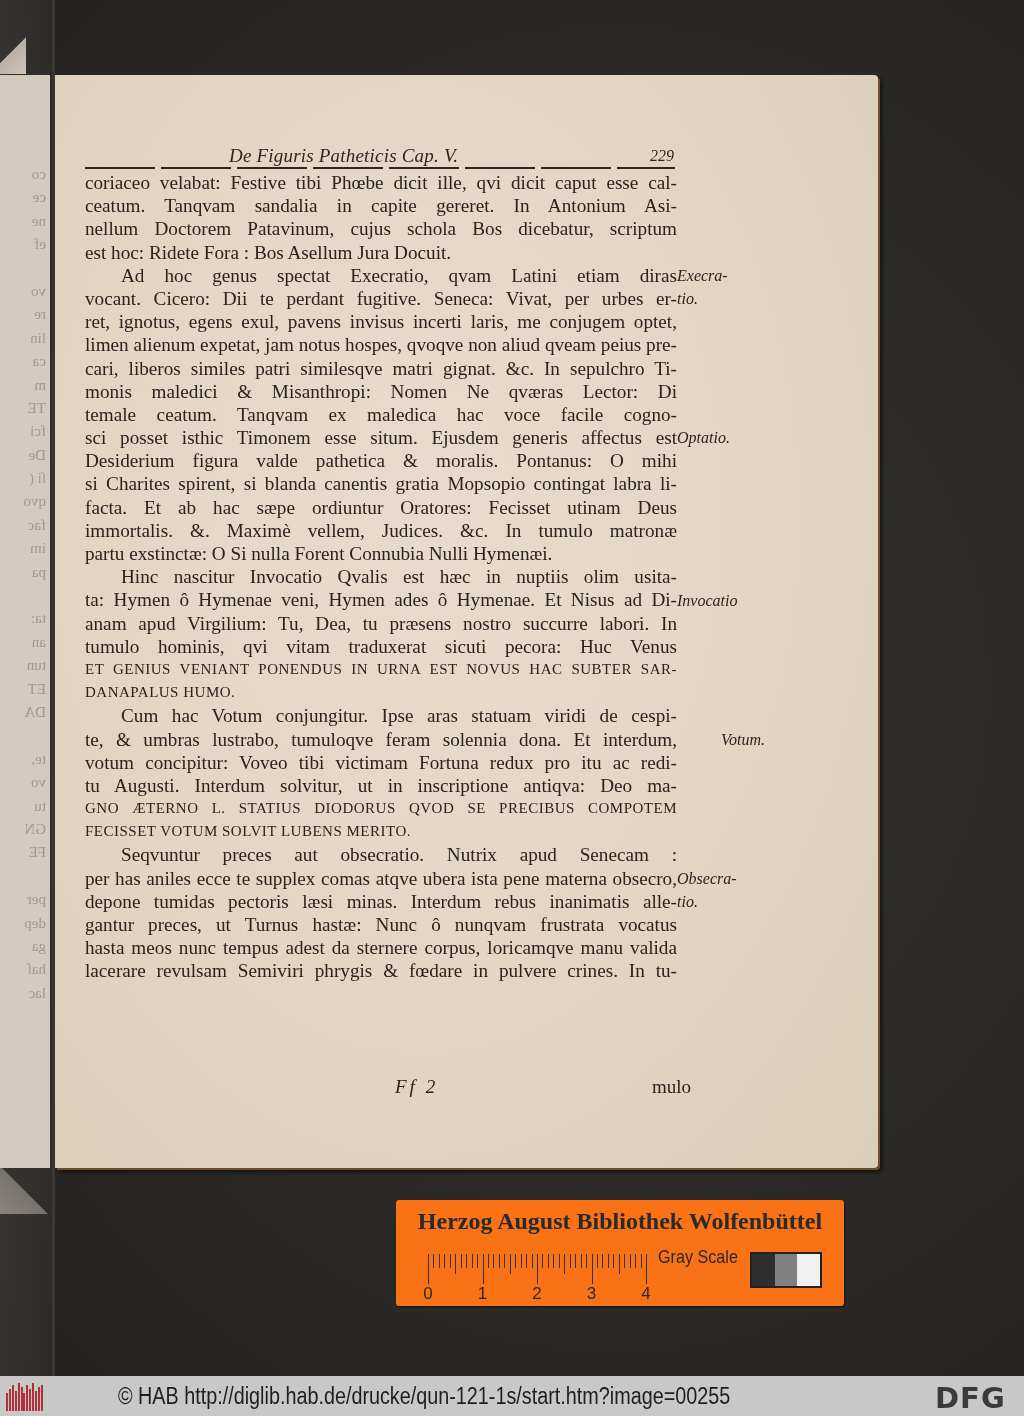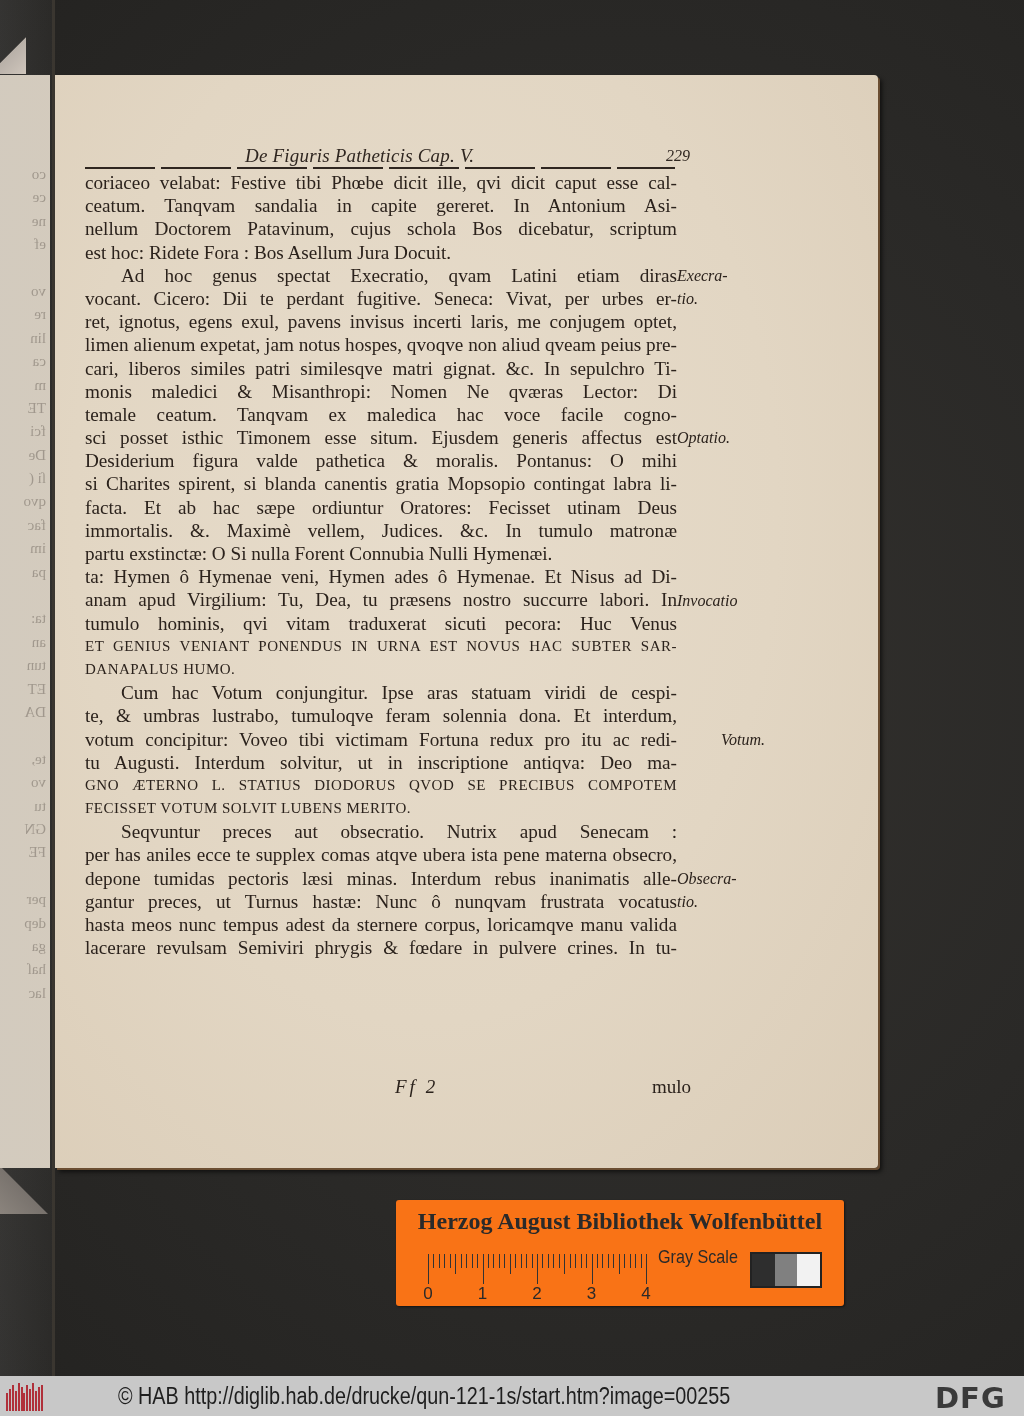--- a/index.html
+++ b/index.html
@@ -43,21 +43,21 @@
     background: #3a3630;
   }
   
   .page {
     position: absolute; left: 55px; top: 75px; width: 823px; height: 1093px;
     background: radial-gradient(ellipse at 45% 40%, #e7dccb 0%, #e2d6c3 55%, #dbcdb8 100%);
     box-shadow: 2px 2px 0 #6b4e32, 4px 4px 4px rgba(0,0,0,.6);
     border-radius: 0 4px 4px 0;
   }
   .running-head {
-    position: absolute; left: 190px; top: 66px; width: 445px; height: 30px;
+    position: absolute; left: 174px; top: 66px; width: 445px; height: 30px;
     color: #2f2620;
     font-family: Liberation Serif, serif;
   }
   .running-title {
     position: absolute; left: 0; top: 4px;
     font-style: italic; font-size: 19px; letter-spacing: .2px;
   }
   .page-number {
     position: absolute; right: 0; top: 6px; font-style: italic; font-size: 16px; margin-left: 48px;
   }
@@ -201,20 +201,21 @@
       <div class="line">limen alienum expetat, jam notus hospes, qvoqve non aliud qveam peius pre-</div>
       <div class="line">cari, liberos similes patri similesqve matri gignat. &amp;c. In sepulchro Ti-</div>
       <div class="line">monis maledici &amp; Misanthropi: Nomen Ne qværas Lector: Di</div>
       <div class="line">temale ceatum. Tanqvam ex maledica hac voce facile cogno-</div>
       <div class="line">sci posset isthic Timonem esse situm. Ejusdem generis affectus est</div>
       <div class="line">Desiderium figura valde pathetica &amp; moralis. Pontanus: O mihi</div>
       <div class="line">si Charites spirent, si blanda canentis gratia Mopsopio contingat labra li-</div>
       <div class="line">facta. Et ab hac sæpe ordiuntur Oratores: Fecisset utinam Deus</div>
       <div class="line">immortalis. &amp;. Maximè vellem, Judices. &amp;c.  In tumulo matronæ</div>
       <div class="line last">partu exstinctæ: O Si nulla Forent Connubia Nulli Hymenæi.</div>
+      <div class="line indent">Hinc nascitur Invocatio Qvalis est hæc in nuptiis olim usita-</div>
       <div class="line">ta: Hymen ô Hymenae veni, Hymen ades ô Hymenae. Et Nisus ad Di-</div>
       <div class="line">anam apud Virgilium: Tu, Dea, tu præsens nostro succurre labori. In</div>
       <div class="line">tumulo hominis, qvi vitam traduxerat sicuti pecora: Huc Venus</div>
       <div class="line sc">ET GENIUS VENIANT PONENDUS IN URNA EST NOVUS HAC SUBTER SAR-</div>
       <div class="line last sc">DANAPALUS HUMO.</div>
       <div class="line indent">Cum hac Votum conjungitur. Ipse aras statuam viridi de cespi-</div>
       <div class="line">te, &amp; umbras lustrabo, tumuloqve feram solennia dona. Et interdum,</div>
       <div class="line">votum concipitur: Voveo tibi victimam Fortuna redux pro itu ac redi-</div>
       <div class="line">tu Augusti.  Interdum solvitur, ut in inscriptione antiqva: Deo ma-</div>
       <div class="line sc">GNO ÆTERNO L. STATIUS DIODORUS QVOD SE PRECIBUS COMPOTEM</div>

